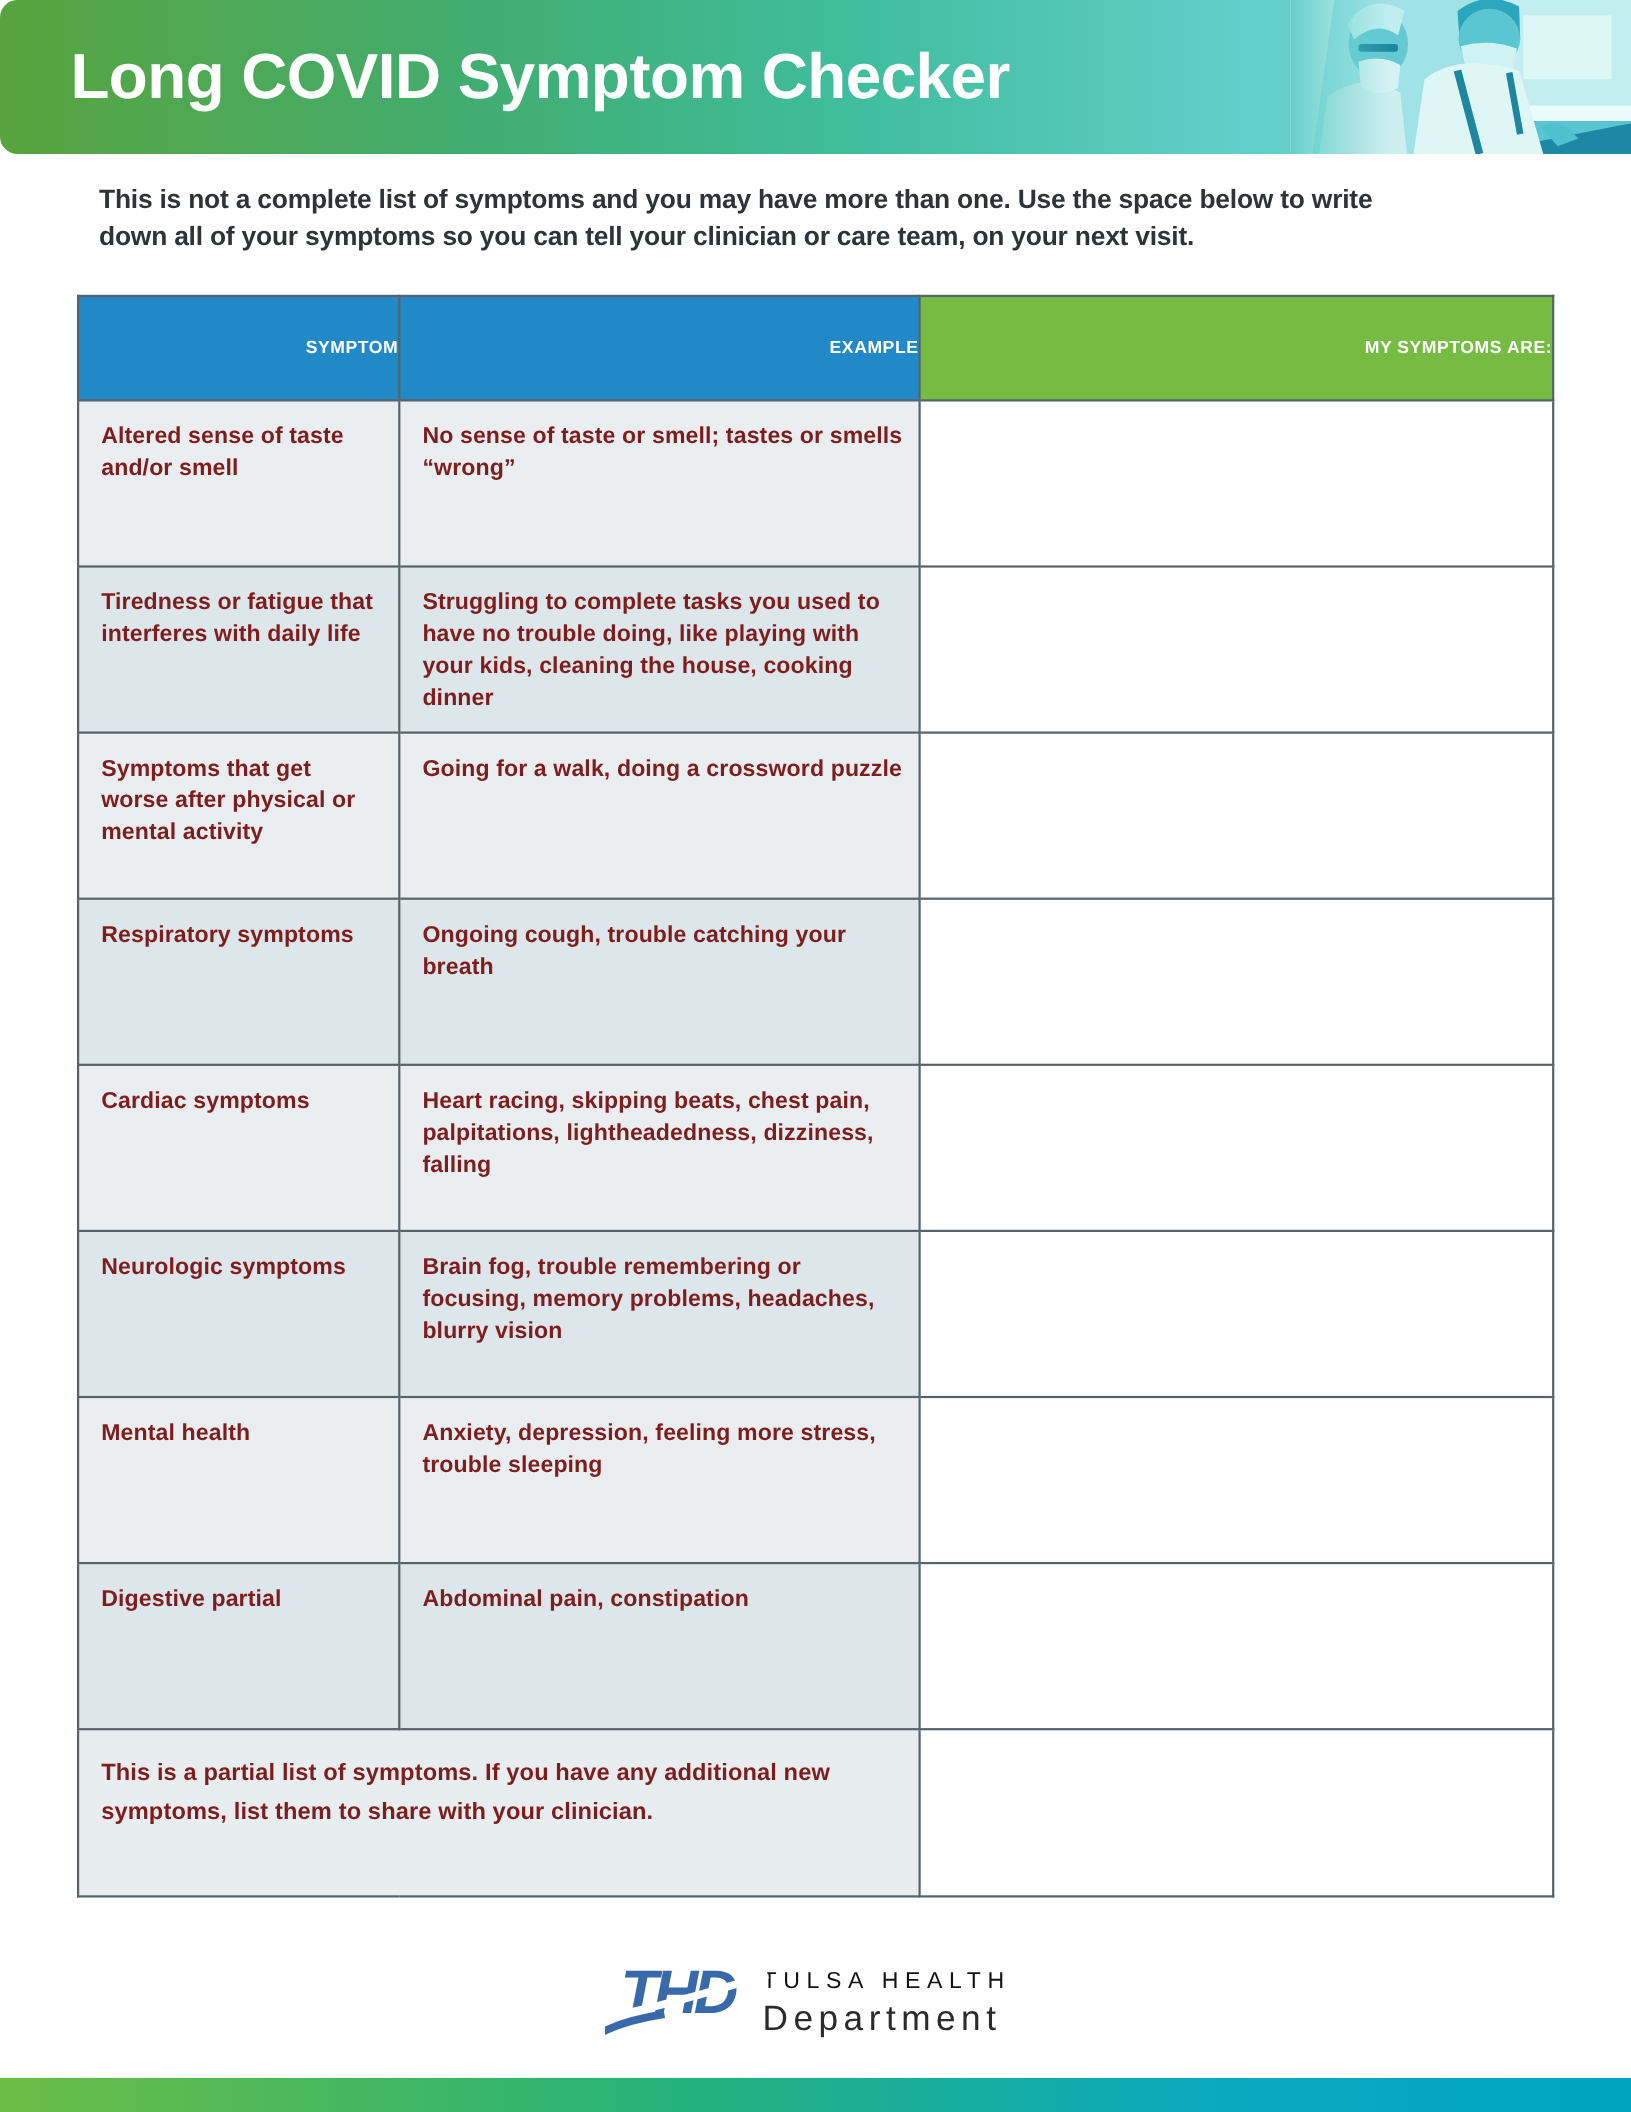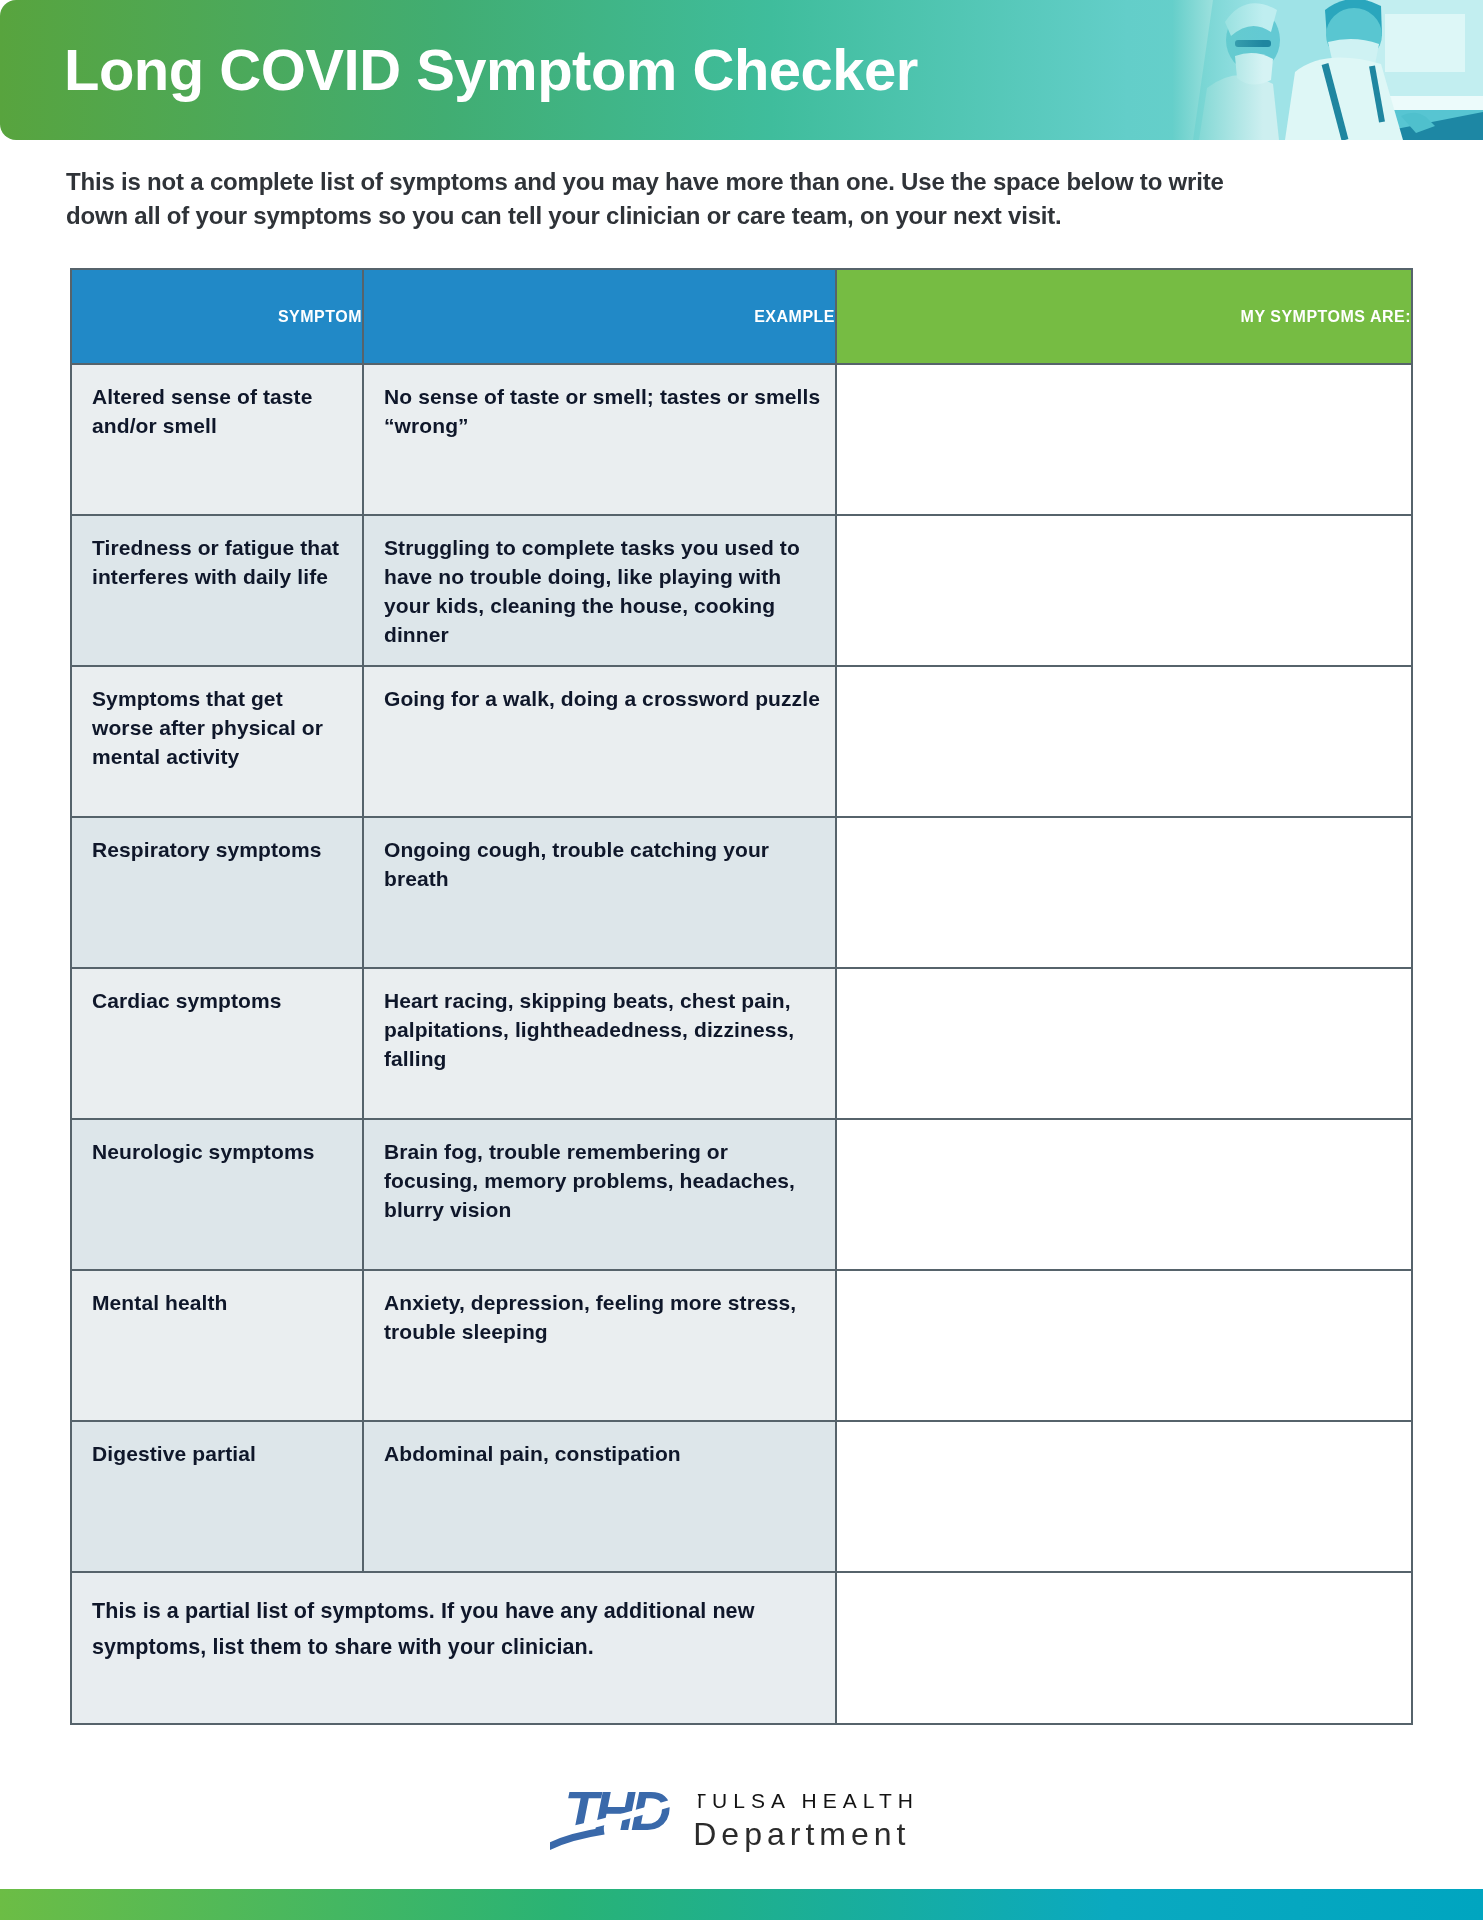--- a/index.html
+++ b/index.html
@@ -10,35 +10,35 @@
   .banner { position:relative; height:140px;
     background:linear-gradient(90deg,#58a43e 0%,#41ad72 30%,#3fbd9c 52%,#63cec9 76%,#71d6d4 100%);border-radius:16px; }
   .banner h1 { position:absolute; left:64px; top:0; line-height:140px;
     font-size:58px; font-weight:bold; color:#ffffff; letter-spacing:-0.5px; white-space:nowrap; }
   .photo { position:absolute; right:0; top:0; width:310px; height:140px; overflow:hidden; }
   .photo svg { display:block; }
   .photo-fade { position:absolute; left:0; top:0; width:90px; height:140px;
     background:linear-gradient(90deg,#66cfca 0%,rgba(102,207,202,0) 100%); }
 
   
-  .intro { margin:25px 0 0 66px; font-size:24px; font-weight:bold; color:#2f3338;
+  .intro { margin:25px 0 0 90px; font-size:24px; font-weight:bold; color:#2f3338;
     line-height:34px; letter-spacing:-0.2px; }
   .intro div { white-space:nowrap; }
 
   
   table.symptoms { margin:35px 0 0 70px; width:1341px; border-collapse:collapse; table-layout:fixed; }
   table.symptoms th, table.symptoms td { border:2px solid #56636b; }
   thead tr { height:95px; }
   th { text-align:right; vertical-align:middle; padding-left:20px; color:#ffffff;
       font-size:16px; font-weight:bold; letter-spacing:0.5px; }
   th.h-blue  { background:#2189c7; }
   th.h-green { background:#76bc43; }
   tbody tr { height:151px; }
   tbody tr.r-foot { height:152px;margin-left:12px; }
-  tbody td { vertical-align:top; font-size:21px; font-weight:bold; color:#0f172a;
+  tbody td { vertical-align:top; font-size:21px; font-weight:bold; color:#7f1d1d;
       line-height:29px; padding:17px 14px 0 20px; letter-spacing:0.1px; }
   td.c3 { background:#ffffff; }
   tr.r-odd  td.c1, tr.r-odd  td.c2 { background:#eaeef0; }
   tr.r-even td.c1, tr.r-even td.c2 { background:#dde6ea; }
   tr.r-foot td.cfoot { background:#e8edf0; font-size:21.5px; line-height:36px; padding-top:20px; }
 
   
   .logo-row { display:flex; justify-content:center; align-items:flex-start; gap:16px; margin-top:58px; }
   .thd-wrap { position:relative; display:inline-block; }
   .thd-text { font-style:italic; font-weight:bold; font-size:56px; line-height:56px;

